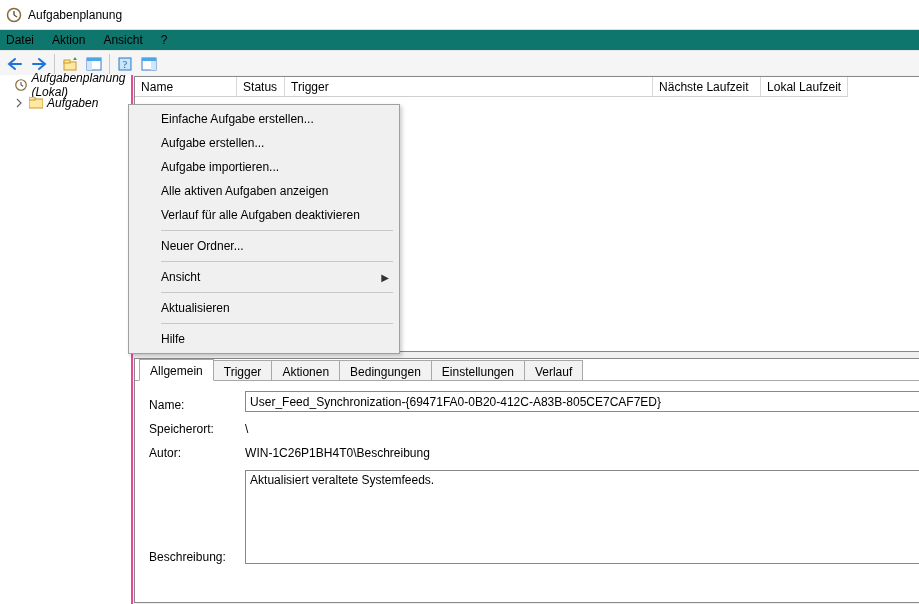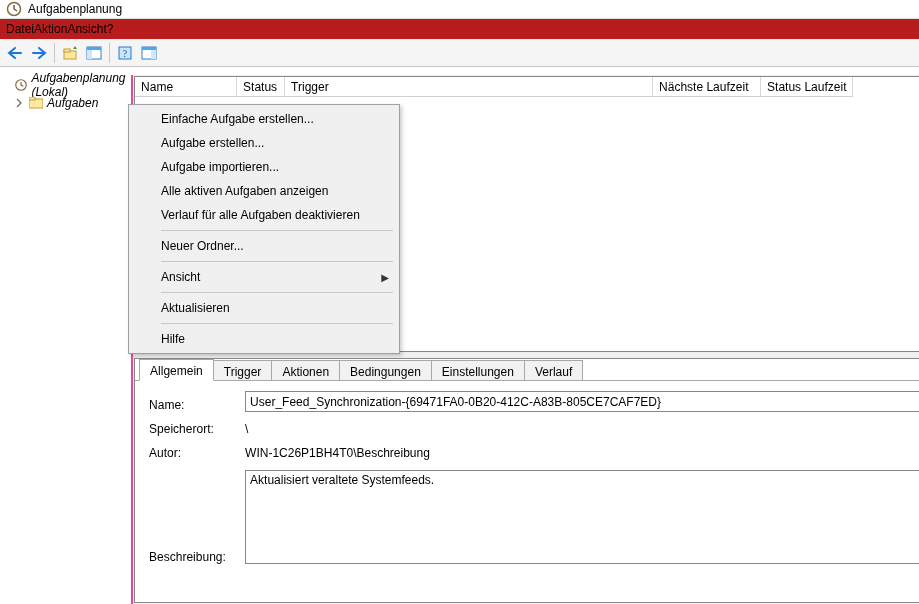--- a/index.html
+++ b/index.html
@@ -7,37 +7,37 @@
     font-family: "Segoe UI", Tahoma, sans-serif;
     font-size: 12px;
     color: #000;
     background: #fff;
     width: 919px;
     height: 604px;
     overflow: hidden;
     position: relative;
   }
   .title-bar {
-    height: 19px;
+    height: 30px;
     border-bottom: 1px solid #ddd;
     display: flex;
     align-items: center;
     padding: 0 6px;
     background: #fff;
   }
   .title-bar .icon { width: 16px; height: 16px; margin-right: 6px; }
   .title-bar .title { font-size: 12px; }
   .menu-bar {
     height: 20px;
     display: flex;
     align-items: center;
     padding: 0 6px;
-    gap: 0;
-    font-size: 12px;
-    background: #b91c1c;
+    gap: 18px;
+    font-size: 12px;
+    background: #0f766e;
   }
   .menu-bar span { cursor: default; }
   .toolbar {
     height: 28px;
     border-top: 1px solid #e8e8e8;
     border-bottom: 1px solid #c8c8c8;
     display: flex;
     align-items: center;
     padding: 0 4px;
     gap: 2px;
@@ -288,21 +288,21 @@
     </div>
   </div>
 
   <div class="right-pane">
     <div class="list-area">
       <div class="list-header">
         <div class="col" style="width:102px">Name</div>
         <div class="col" style="width:48px">Status</div>
         <div class="col" style="width:368px">Trigger</div>
         <div class="col" style="width:108px">Nächste Laufzeit</div>
-        <div class="col" style="flex:1">Status Laufzeit</div>
+        <div class="col" style="flex:1">Lokal Laufzeit</div>
       </div>
       <div class="list-body">
         <div class="list-row">
           <div class="cell" style="width:102px"></div>
           <div class="cell" style="width:48px"></div>
           <div class="cell" style="width:368px;text-align:right;direction:rtl"><span style="direction:ltr;unicode-bidi:bidi-override">g um 20:59 Uhr - Trigger läuft um 28.11.2029 20:59:46 ab.</span></div>
           <div class="cell" style="width:108px">28.11.2019 20:59:46</div>
           <div class="cell" style="flex:1">30.11.1999 00:00:00</div>
         </div>
       </div>

